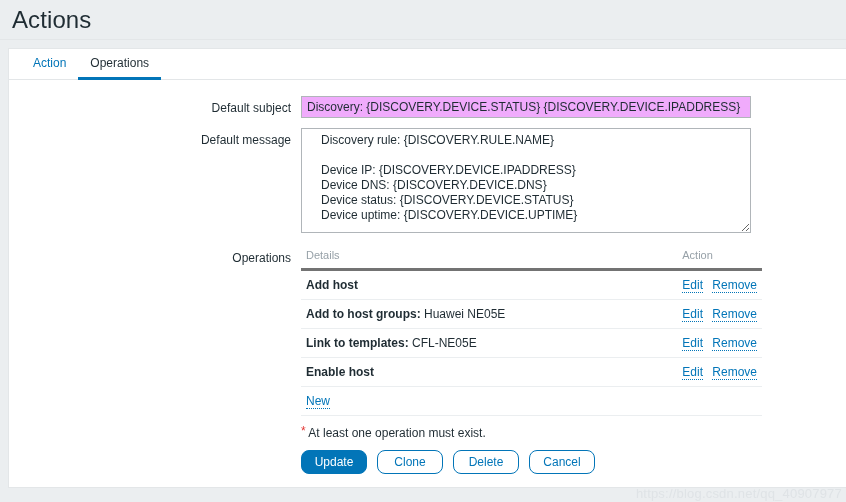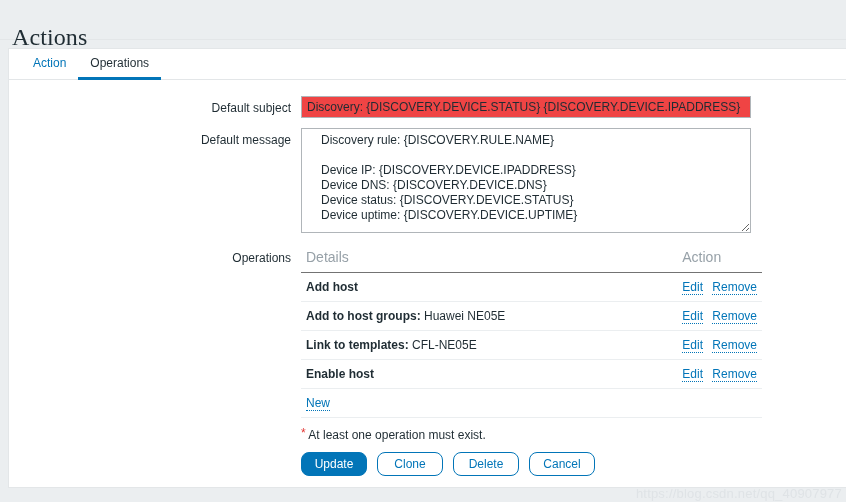--- a/index.html
+++ b/index.html
@@ -14,25 +14,25 @@
     font-size: 12px;
     color: #1f2c33;
     overflow: hidden;
     position: relative;
   }
 
   
   .page-header {
     height: 40px;
     background: #ebeef0;
-    padding: 8px 12px;
+    padding: 0 12px;
     box-sizing: border-box;
     display: flex;
+    align-items: center;
     border-bottom: 1px solid #e3e6e8;
-    font-family: Liberation Serif, serif;
   }
   .page-title {
     font-size: 24px;
     font-weight: normal;
     color: #1f2c33;
     letter-spacing: 0.1px;
   }
 
   
   .panel {
@@ -100,21 +100,21 @@
 
   input.text-input {
     width: 450px;
     height: 22px;
     box-sizing: border-box;
     border: 1px solid #b0b5b9;
     padding: 2px 5px;
     font-family: "Liberation Sans", sans-serif;
     font-size: 12px;
     color: #1f2c33;
-    background: #ef4444;
+    background: #f0abfc;
     outline: none;
   }
   textarea.text-area {
     width: 450px;
     height: 105px;
     box-sizing: border-box;
     border: 1px solid #b0b5b9;
     padding: 4px 19px;
     font-family: "Liberation Sans", sans-serif;
     font-size: 12px;
@@ -133,23 +133,23 @@
   }
   table.ops-table {
     width: 100%;
     border-collapse: collapse;
     font-size: 12px;
   }
   table.ops-table th {
     text-align: left;
     font-weight: normal;
     color: #97a1a8;
-    font-size: 14px;
+    font-size: 11px;
     padding: 3px 5px 7px 5px;
-    border-bottom: 1px solid #737373;
+    border-bottom: 3px solid #737373;
   }
   table.ops-table td {
     padding: 7px 5px;
     border-bottom: 1px solid #ebeef0;
     vertical-align: top;
     color: #1f2c33;
   }
   table.ops-table td.col-action {
     white-space: nowrap;
   }

